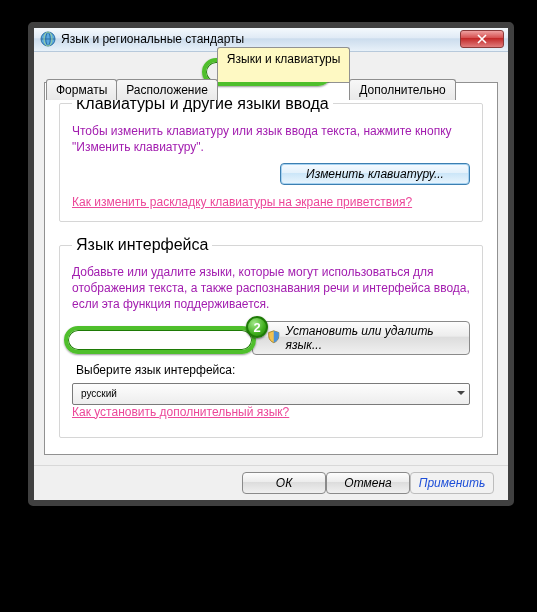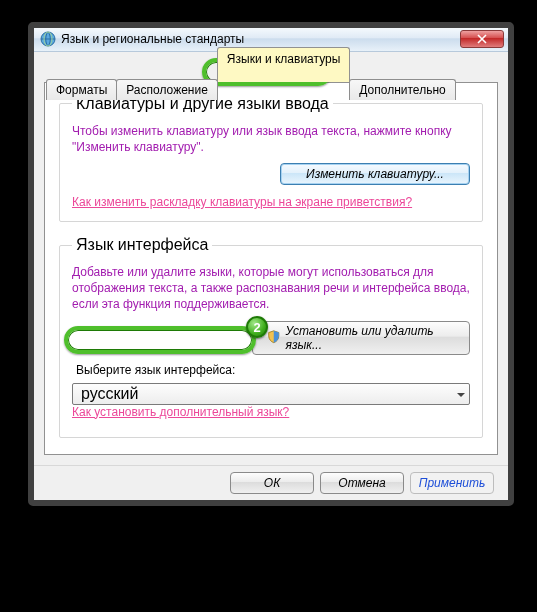--- a/index.html
+++ b/index.html
@@ -149,31 +149,30 @@
     padding:2px 4px;
   }
   .combo {
     width:100%;
     height:22px;
     border:1px solid #7a7a7a;
     background:linear-gradient(#fdfdfd,#ededed);
     border-radius:2px;
     display:flex;align-items:center;
     padding:0 4px 0 8px;
-    font-size:16px;
+    font-size:10px;
     justify-content:space-between;
   }
   .combo .chev svg{width:8px;height:8px;}
   .bottom-link { margin-top:auto; margin-bottom:6px; }
   .footer {
     height:42px;
     background:#f0f0f0;
     border-top:1px solid #d8d8d8;
     display:flex;align-items:center;justify-content:flex-end;
-    gap:6px;
     padding:0 14px;
   }
   .footer .btn { width:84px; padding:2px 0; }
   
   .callout {
     position:absolute;
     border:4px solid #4fbf2c;
     border-radius:18px;
     box-shadow:0 0 0 1px #1e7a06 inset, 0 1px 2px rgba(0,0,0,.4);
     pointer-events:none;

